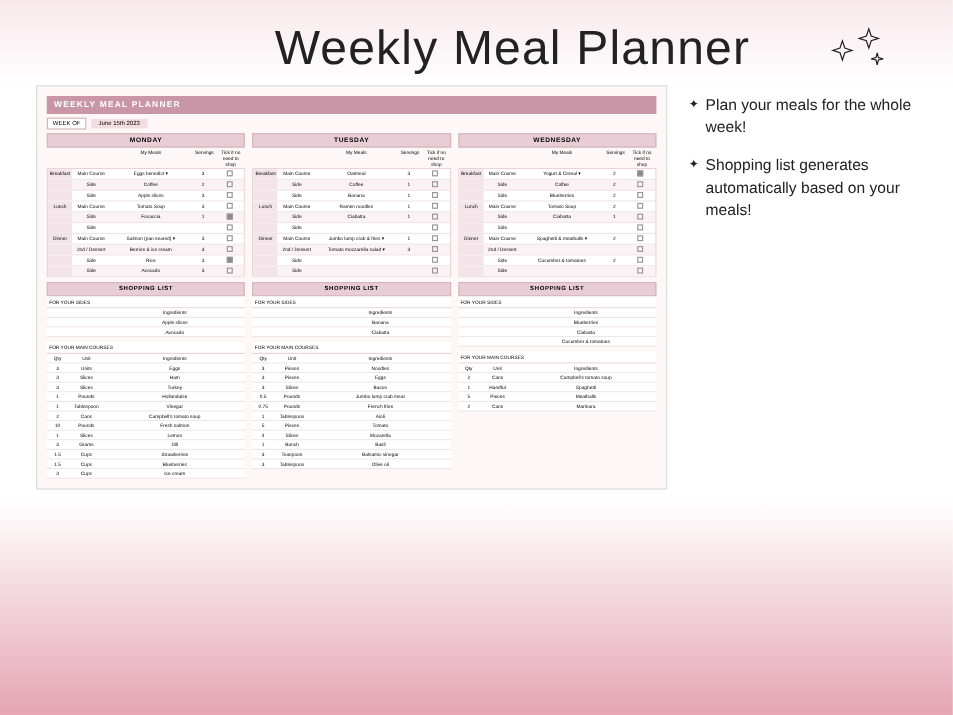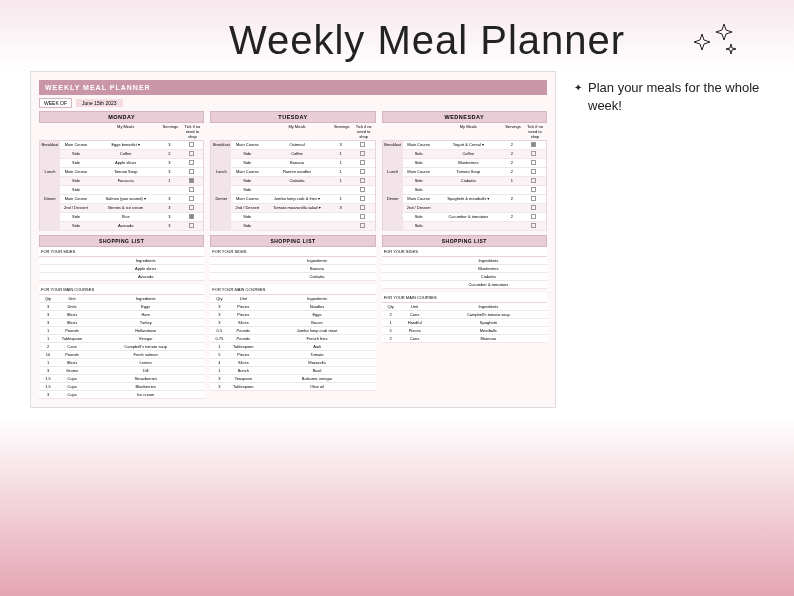--- a/index.html
+++ b/index.html
@@ -589,14 +589,15 @@
       <div class="shop-qty">2</div>
       <div class="shop-unit">Cans</div>
       <div class="shop-ing">Marinara</div>
           </div>
         </div>
       </div>
   </div>
 
   <ul class="bullets" id="bullets-container">
       <li>Plan your meals for the whole week!</li>
+      <li>Shopping list generates automatically based on your meals!</li>
     </ul>
 </div>
 
 </body></html>

